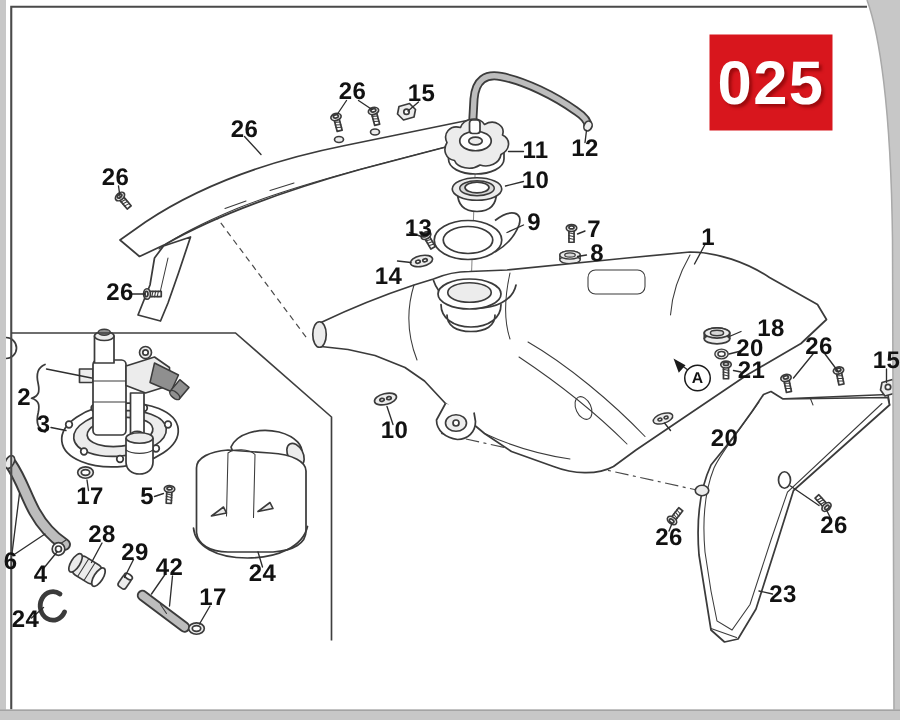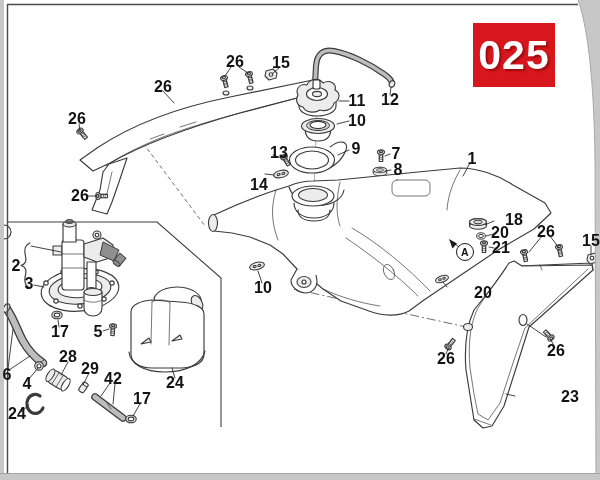--- a/index.html
+++ b/index.html
@@ -322,21 +322,21 @@
       <div class="callout" style="left: 472px; top: 159px;">1</div>
       <div class="callout" style="left: 514px; top: 220px;">18</div>
       <div class="callout" style="left: 500px; top: 233px;">20</div>
       <div class="callout" style="left: 501px; top: 248px;">21</div>
       <div class="callout circled" style="left: 465px; top: 252px;">A</div>
       <div class="callout" style="left: 447px; top: 293px; margin-left: 36px;">20</div>
       <div class="callout" style="left: 546px; top: 232px;">26</div>
       <div class="callout" style="left: 591px; top: 241px;">15</div>
       <div class="callout" style="left: 446px; top: 359px;">26</div>
       <div class="callout" style="left: 556px; top: 351px;">26</div>
-      <div class="callout" style="left: 522px; top: 397px; margin-left: 48px;">23</div>
+      <div class="callout" style="left: 522px; top: 397px;">23</div>
       <div class="callout" style="left: 263px; top: 288px;">10</div>
       <div class="callout" style="left: 16px; top: 266px;">2</div>
       <div class="callout" style="left: 29px; top: 284px;">3</div>
       <div class="callout" style="left: 60px; top: 332px;">17</div>
       <div class="callout" style="left: 98px; top: 332px;">5</div>
       <div class="callout" style="left: 7px; top: 375px;">6</div>
       <div class="callout" style="left: 27px; top: 384px;">4</div>
       <div class="callout" style="left: 68px; top: 357px;">28</div>
       <div class="callout" style="left: 90px; top: 369px;">29</div>
       <div class="callout" style="left: 113px; top: 379px;">42</div>

